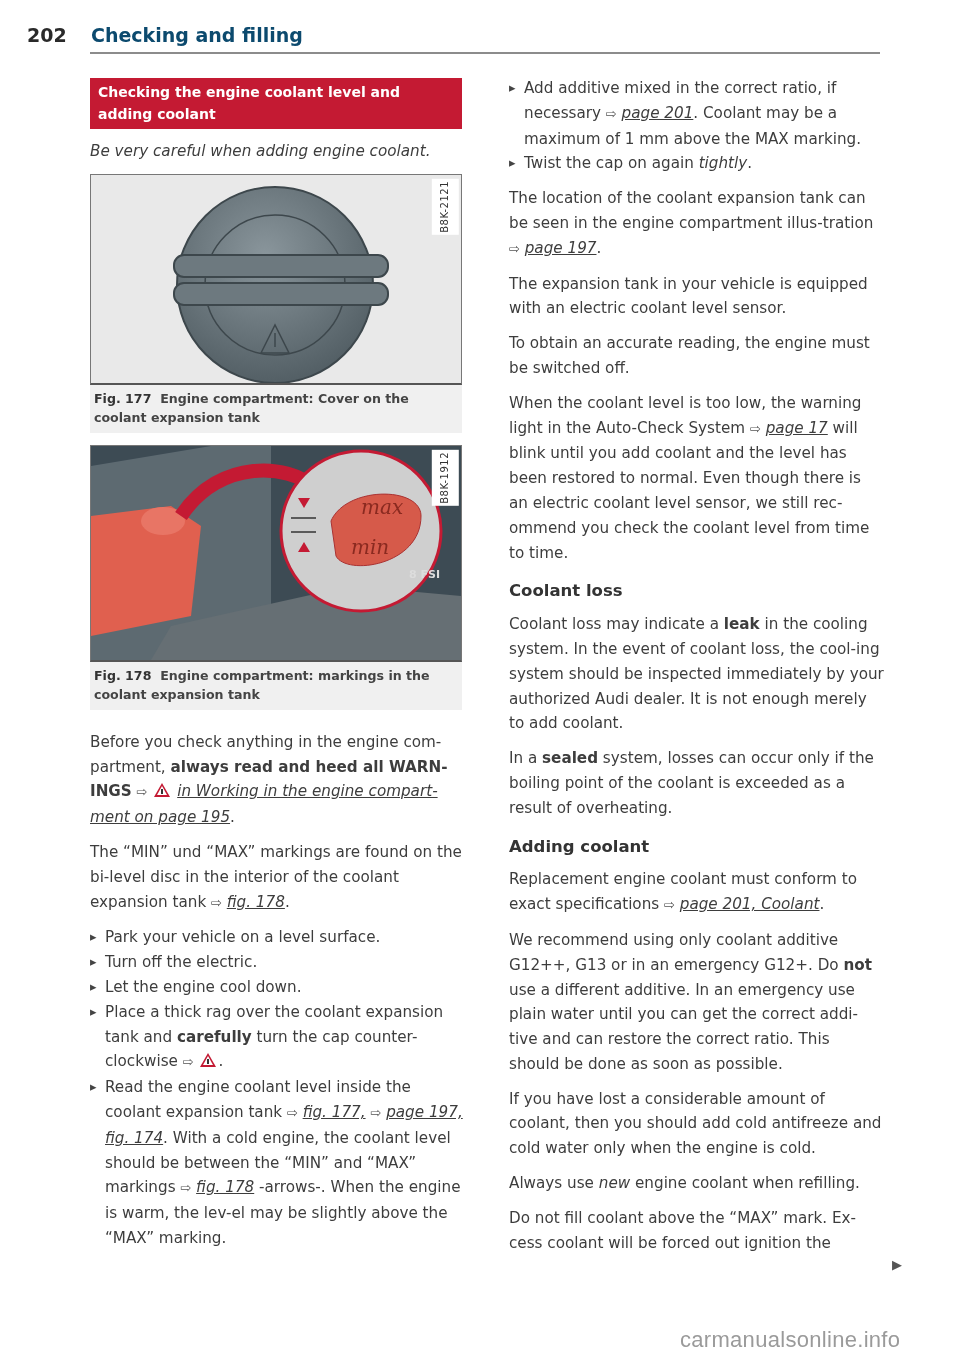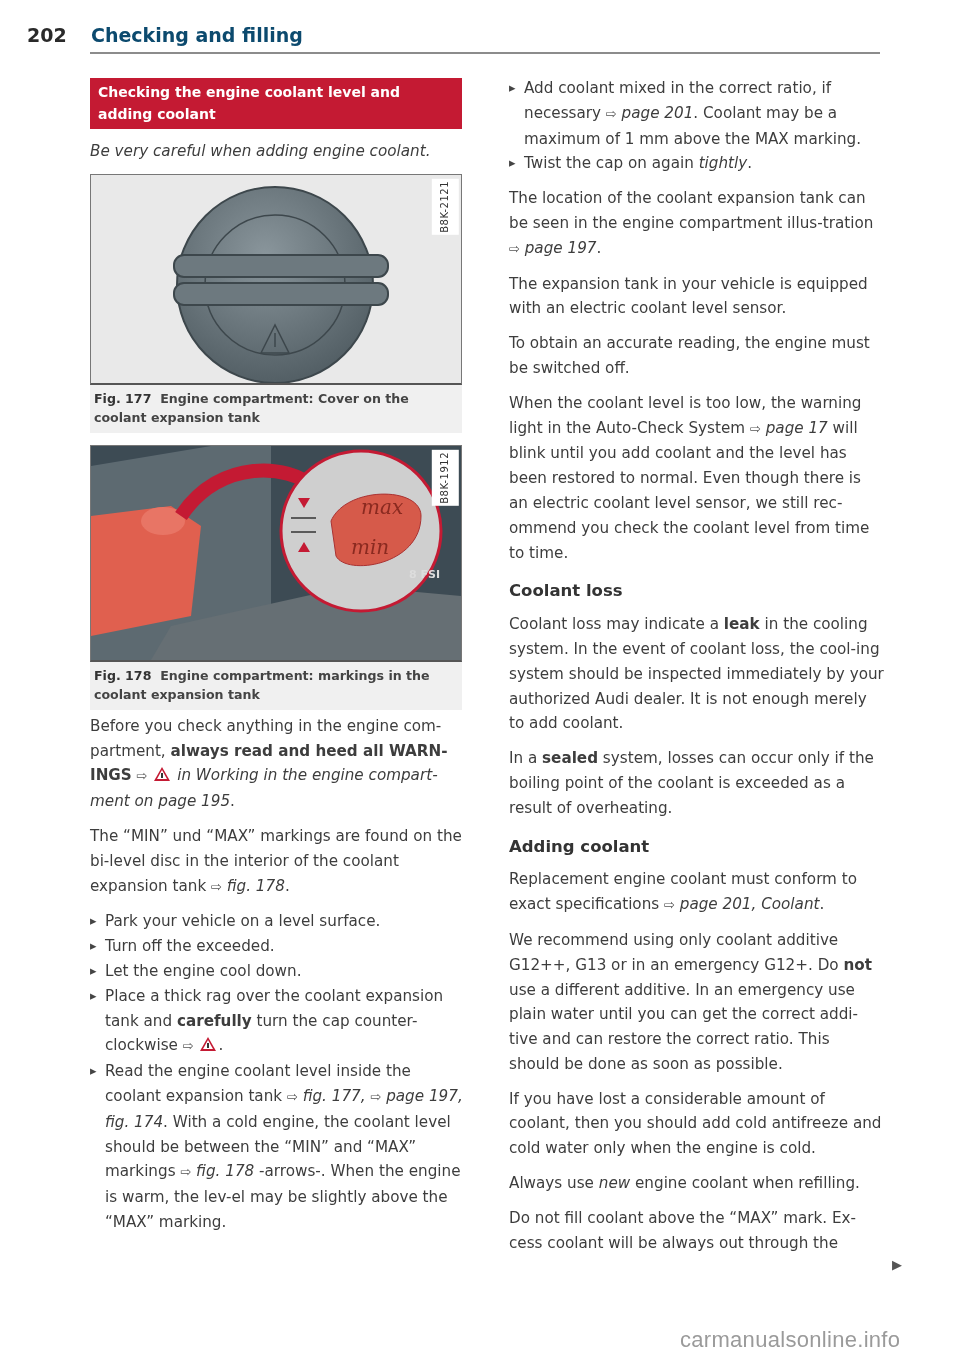--- a/index.html
+++ b/index.html
@@ -22,25 +22,25 @@
   .fig-img { position: relative; width: 370px; border: 1px solid #777; border-bottom: 2px solid #555; overflow: hidden; }
   .fig1 .fig-img { height: 208px; background: #e9e9e9; }
   .fig2 .fig-img { height: 214px; background: #f97316; }
   .fig-code { position: absolute; right: 2px; top: 4px; background: #fff; color: #333; font-size: 10px;
               writing-mode: vertical-rl; transform: rotate(180deg); padding: 2px 1px; letter-spacing: 0.5px; }
   .caption { font-size: 12.6px; line-height: 19px; padding: 4px 4px 6px 4px; color: #444; font-weight: bold; }
   .caption b { color: #333; }
   .fig2 { margin-top: 12px; }
 
   p { margin: 0 0 10px 0; }
-  .para-after-fig { margin-top: 4px; }
+  .para-after-fig { margin-top: 20px; }
   ul.steps { list-style: none; margin: 0 0 10px 0; padding: 0; }
   ul.steps li { position: relative; padding-left: 15px; }
   ul.steps li::before { content: "\25B8"; position: absolute; left: 0; top: 0; font-size: 13px; color: #444; }
-  .ref { font-style: italic; }
+  .ref { font-style: italic; text-decoration: underline; }
   .arrow-ref { font-style: normal; color: #555; font-size: 13px; }
   .warn { display: inline-block; width: 0; height: 0; position: relative; vertical-align: -1px;
           border-left: 8px solid transparent; border-right: 8px solid transparent; border-bottom: 14px solid #c41a33; margin: 0 2px; }
   .warn::after { content: ""; position: absolute; left: -5px; top: 3px; border-left: 5px solid transparent; border-right: 5px solid transparent; border-bottom: 9px solid #fff; }
   .warn i { position: absolute; left: -1px; top: 6px; width: 2px; height: 5px; background: #333; z-index: 2; }
   h3 { font-size: 16.5px; font-weight: bold; margin: 14px 0 8px 0; color: #333; }
   .cont-arrow { position: absolute; left: 892px; top: 1257px; font-size: 13px; color: #555; }
   .watermark { position: absolute; left: 680px; top: 1327px; font-size: 22px; color: #9a9a9a;
                font-family: "Liberation Sans", sans-serif; letter-spacing: 0.3px; }
 </style>
@@ -103,43 +103,43 @@
     </div>
     <div class="caption"><b>Fig. 178</b>&nbsp; <span>Engine compartment: markings in the coolant expansion tank</span></div>
   </div>
 
   <p class="para-after-fig"><span>Before you check anything in the engine com-partment, </span><b>always read and heed all WARN-INGS</b> <span class="arrow-ref">⇨</span> <span class="warn"><i></i></span> <span class="ref">in Working in the engine compart-ment on page 195</span><span>.</span></p>
 
   <p><span>The “MIN” und “MAX” markings are found on the bi-level disc in the interior of the coolant expansion tank </span><span class="arrow-ref">⇨</span> <span class="ref">fig. 178</span><span>.</span></p>
 
   <ul class="steps">
     <li>Park your vehicle on a level surface.</li>
-    <li>Turn off the exceeded.</li>
+    <li>Turn off the electric.</li>
     <li>Let the engine cool down.</li>
     <li><span>Place a thick rag over the coolant expansion tank and </span><b>carefully</b><span> turn the cap counter-clockwise </span><span class="arrow-ref">⇨</span> <span class="warn"><i></i></span>.</li>
     <li><span>Read the engine coolant level inside the coolant expansion tank </span><span class="arrow-ref">⇨</span> <span class="ref">fig. 177,</span> <span class="arrow-ref">⇨</span> <span class="ref">page 197, fig. 174</span><span>. With a cold engine, the coolant level should be between the “MIN” and “MAX” markings </span><span class="arrow-ref">⇨</span> <span class="ref">fig. 178</span><span> -arrows-. When the engine is warm, the lev-el may be slightly above the “MAX” marking.</span></li>
   </ul>
 </div>
 
 <div class="col col-right">
   <ul class="steps">
-    <li><span>Add coolant mixed in the correct ratio, if necessary </span><span class="arrow-ref">⇨</span> <span class="ref">page 201</span><span>. Coolant may be a maximum of 1 mm above the MAX marking.</span></li>
+    <li><span>Add additive mixed in the correct ratio, if necessary </span><span class="arrow-ref">⇨</span> <span class="ref">page 201</span><span>. Coolant may be a maximum of 1 mm above the MAX marking.</span></li>
     <li><span>Twist the cap on again </span><em>tightly</em><span>.</span></li>
   </ul>
   <p><span>The location of the coolant expansion tank can be seen in the engine compartment illus-tration </span><span class="arrow-ref">⇨</span> <span class="ref">page 197</span><span>.</span></p>
   <p>The expansion tank in your vehicle is equipped with an electric coolant level sensor.</p>
   <p>To obtain an accurate reading, the engine must be switched off.</p>
   <p><span>When the coolant level is too low, the warning light in the Auto-Check System </span><span class="arrow-ref">⇨</span> <span class="ref">page 17</span><span> will blink until you add coolant and the level has been restored to normal. Even though there is an electric coolant level sensor, we still rec-ommend you check the coolant level from time to time.</span></p>
 
   <h3>Coolant loss</h3>
   <p><span>Coolant loss may indicate a </span><b>leak</b><span> in the cooling system. In the event of coolant loss, the cool-ing system should be inspected immediately by your authorized Audi dealer. It is not enough merely to add coolant.</span></p>
   <p><span>In a </span><b>sealed</b><span> system, losses can occur only if the boiling point of the coolant is exceeded as a result of overheating.</span></p>
 
   <h3>Adding coolant</h3>
   <p><span>Replacement engine coolant must conform to exact specifications </span><span class="arrow-ref">⇨</span> <span class="ref">page 201, Coolant</span><span>.</span></p>
   <p><span>We recommend using only coolant additive G12++, G13 or in an emergency G12+. Do </span><b>not</b><span> use a different additive. In an emergency use plain water until you can get the correct addi-tive and can restore the correct ratio. This should be done as soon as possible.</span></p>
   <p>If you have lost a considerable amount of coolant, then you should add cold antifreeze and cold water only when the engine is cold.</p>
   <p><span>Always use </span><em>new</em><span> engine coolant when refilling.</span></p>
-  <p>Do not fill coolant above the “MAX” mark. Ex-cess coolant will be always out through the</p>
+  <p>Do not fill coolant above the “MAX” mark. Ex-cess coolant will be forced out ignition the</p>
 </div>
 
 <span class="cont-arrow">▶</span>
 <div class="watermark">carmanualsonline.info</div>
 
 </body></html>

